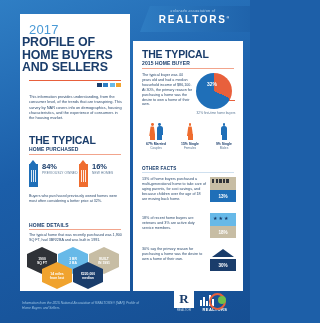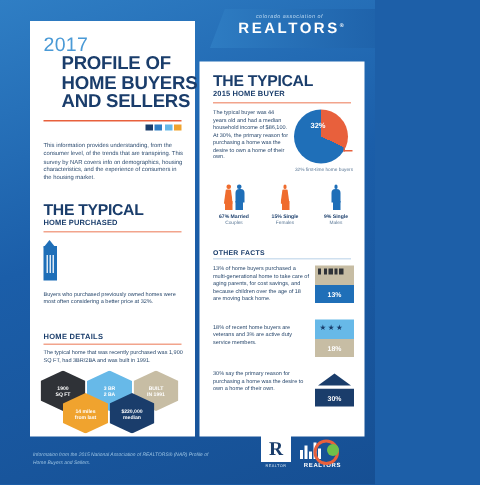--- a/index.html
+++ b/index.html
@@ -24,21 +24,21 @@
   .car-main sup{font-size:3.5px;vertical-align:super;letter-spacing:0;}
 
   
   .panel{position:absolute;background:#ffffff;}
   .left-panel{left:20px;top:14px;width:110px;height:277px;}
   .right-panel{left:133px;top:41px;width:110px;height:250px;}
 
   
   .year{position:absolute;left:9px;top:8px;font-size:13px;color:#4a9ad6;
     letter-spacing:.2px;font-weight:normal;}
-  .title{position:absolute;left:21px;top:22px;width:98px;
+  .title{position:absolute;left:2px;top:22px;width:98px;
     font-size:12.4px;line-height:12.6px;font-weight:bold;color:#1a3d6b;
     letter-spacing:-.15px;}
   .rule-orange{position:absolute;left:9px;top:66px;width:92px;height:1px;
     background:#e8603c;}
   .sqrow{position:absolute;right:9px;top:69px;display:flex;gap:1.5px;}
   .sq{width:5px;height:4px;}
   .lead{position:absolute;left:9px;top:80px;width:94px;
     font-size:3.9px;line-height:5.3px;color:#2b4a6e;}
 
   .sec-h{position:absolute;font-weight:bold;color:#1a3d6b;}
@@ -171,20 +171,37 @@
 
     <div class="bldgs">
       <div class="bgrp" style="left:0">
         <div class="bldg">
           <div class="roof" style="border-bottom:5px solid #1f6fb8"></div>
           <div class="body" style="background:#1f6fb8"></div>
           <div class="win" style="left:1.6px;top:10px"></div>
           <div class="win" style="left:4px;top:10px"></div>
           <div class="win" style="left:6.4px;top:10px"></div>
         </div>
+        <div class="bstat">
+          <div class="bpct">84%</div>
+          <div class="blbl">PREVIOUSLY OWNED</div>
+        </div>
+      </div>
+      <div class="bgrp" style="left:50px">
+        <div class="bldg">
+          <div class="roof" style="border-bottom:5px solid #ef6c2e"></div>
+          <div class="body" style="background:#ef6c2e"></div>
+          <div class="win" style="left:1.6px;top:10px"></div>
+          <div class="win" style="left:4px;top:10px"></div>
+          <div class="win" style="left:6.4px;top:10px"></div>
+        </div>
+        <div class="bstat">
+          <div class="bpct">16%</div>
+          <div class="blbl">NEW HOMES</div>
+        </div>
       </div>
     </div>
 
     <div class="note">Buyers who purchased previously owned homes were most often considering a better price at 32%.</div>
 
     <div class="hd-h">HOME DETAILS</div>
     <div class="rule-peach2"></div>
     <div class="hd-txt">The typical home that was recently purchased was 1,900 SQ FT, had 3BR/2BA and was built in 1991.</div>
 
     <div class="hexwrap">

